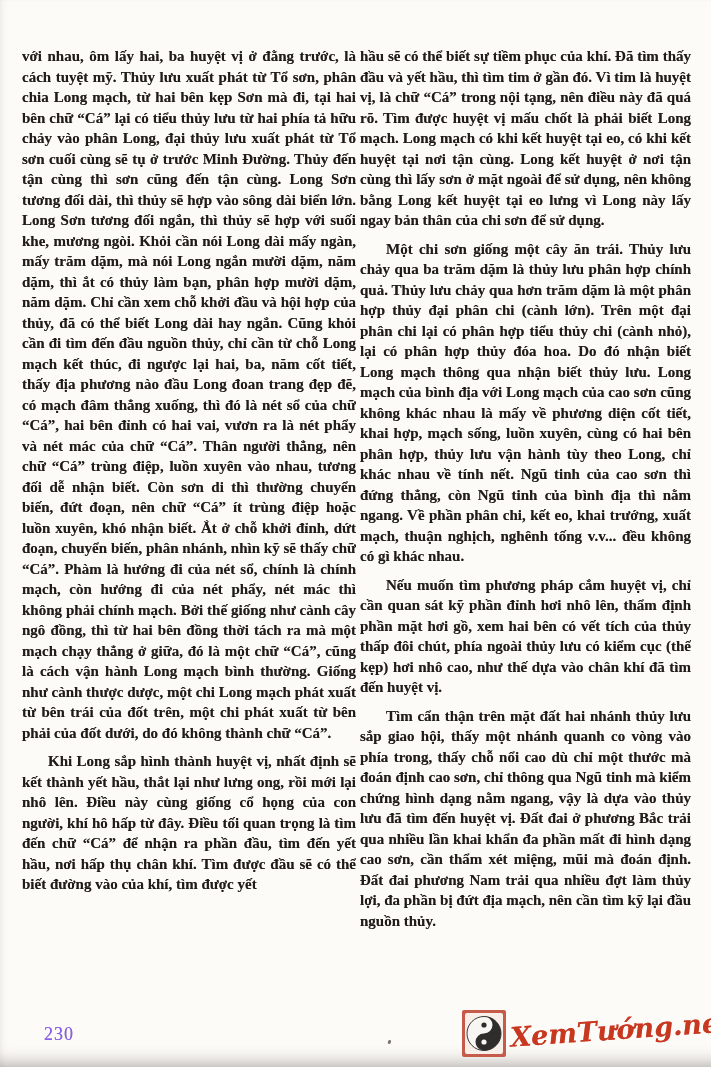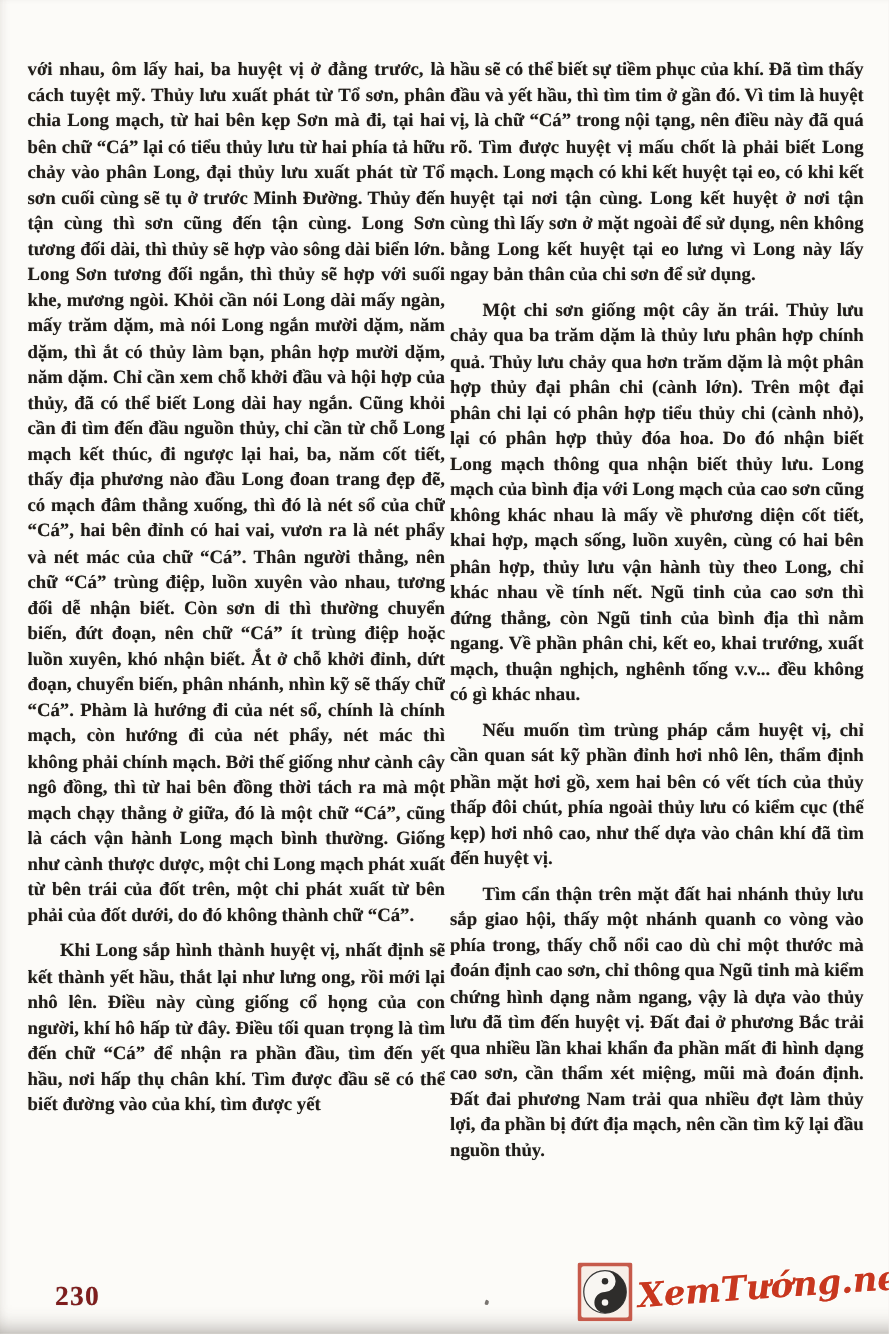--- a/index.html
+++ b/index.html
@@ -31,23 +31,23 @@
     text-shadow: 0 0 .6px rgba(40,35,30,.55);
   }
   .col-left  { left: 22px;  width: 334px; }
   .col-right { left: 360px; width: 331px; }
   .col p { margin: 0; }
   .col p + p { margin-top: 8px; }
   .col p.indent { text-indent: 26px; }
   .page-number {
     position: absolute;
     left: 44px; top: 1024px;
-    font-size: 22px;
-    font-weight: bold;
-    color: #7f1d1d;
+    font-size: 18px;
+    font-weight: normal;
+    color: #8b5cf6;
     letter-spacing: 1px;
     text-shadow: 0 0 .6px rgba(40,35,30,.5);
   }
   .watermark {
     position: absolute;
     right: 3px; top: 1010px;
     display: flex;
     align-items: flex-start;
     gap: 4px;
   }
@@ -79,21 +79,21 @@
 <div class="page">
 
   <div class="col col-left">
     <p>với nhau, ôm lấy hai, ba huyệt vị ở đằng trước, là cách tuyệt mỹ. Thủy lưu xuất phát từ Tổ sơn, phân chia Long mạch, từ hai bên kẹp Sơn mà đi, tại hai bên chữ “Cá” lại có tiểu thủy lưu từ hai phía tả hữu chảy vào phân Long, đại thủy lưu xuất phát từ Tổ sơn cuối cùng sẽ tụ ở trước Minh Đường. Thủy đến tận cùng thì sơn cũng đến tận cùng. Long Sơn tương đối dài, thì thủy sẽ hợp vào sông dài biển lớn. Long Sơn tương đối ngắn, thì thủy sẽ hợp với suối khe, mương ngòi. Khỏi cần nói Long dài mấy ngàn, mấy trăm dặm, mà nói Long ngắn mười dặm, năm dặm, thì ắt có thủy làm bạn, phân hợp mười dặm, năm dặm. Chỉ cần xem chỗ khởi đầu và hội hợp của thủy, đã có thể biết Long dài hay ngắn. Cũng khỏi cần đi tìm đến đầu nguồn thủy, chỉ cần từ chỗ Long mạch kết thúc, đi ngược lại hai, ba, năm cốt tiết, thấy địa phương nào đầu Long đoan trang đẹp đẽ, có mạch đâm thẳng xuống, thì đó là nét sổ của chữ “Cá”, hai bên đỉnh có hai vai, vươn ra là nét phẩy và nét mác của chữ “Cá”. Thân người thẳng, nên chữ “Cá” trùng điệp, luồn xuyên vào nhau, tương đối dễ nhận biết. Còn sơn di thì thường chuyển biến, đứt đoạn, nên chữ “Cá” ít trùng điệp hoặc luồn xuyên, khó nhận biết. Ắt ở chỗ khởi đỉnh, dứt đoạn, chuyển biến, phân nhánh, nhìn kỹ sẽ thấy chữ “Cá”. Phàm là hướng đi của nét sổ, chính là chính mạch, còn hướng đi của nét phẩy, nét mác thì không phải chính mạch. Bởi thế giống như cành cây ngô đồng, thì từ hai bên đồng thời tách ra mà một mạch chạy thẳng ở giữa, đó là một chữ “Cá”, cũng là cách vận hành Long mạch bình thường. Giống như cành thược dược, một chi Long mạch phát xuất từ bên trái của đốt trên, một chi phát xuất từ bên phải của đốt dưới, do đó không thành chữ “Cá”.</p>
     <p class="indent">Khi Long sắp hình thành huyệt vị, nhất định sẽ kết thành yết hầu, thắt lại như lưng ong, rồi mới lại nhô lên. Điều này cùng giống cổ họng của con người, khí hô hấp từ đây. Điều tối quan trọng là tìm đến chữ “Cá” để nhận ra phần đầu, tìm đến yết hầu, nơi hấp thụ chân khí. Tìm được đầu sẽ có thể biết đường vào của khí, tìm được yết</p>
   </div>
 
   <div class="col col-right">
     <p>hầu sẽ có thể biết sự tiềm phục của khí. Đã tìm thấy đầu và yết hầu, thì tìm tim ở gần đó. Vì tim là huyệt vị, là chữ “Cá” trong nội tạng, nên điều này đã quá rõ. Tìm được huyệt vị mấu chốt là phải biết Long mạch. Long mạch có khi kết huyệt tại eo, có khi kết huyệt tại nơi tận cùng. Long kết huyệt ở nơi tận cùng thì lấy sơn ở mặt ngoài để sử dụng, nên không bằng Long kết huyệt tại eo lưng vì Long này lấy ngay bản thân của chi sơn để sử dụng.</p>
     <p class="indent">Một chi sơn giống một cây ăn trái. Thủy lưu chảy qua ba trăm dặm là thủy lưu phân hợp chính quả. Thủy lưu chảy qua hơn trăm dặm là một phân hợp thủy đại phân chi (cành lớn). Trên một đại phân chi lại có phân hợp tiểu thủy chi (cành nhỏ), lại có phân hợp thủy đóa hoa. Do đó nhận biết Long mạch thông qua nhận biết thủy lưu. Long mạch của bình địa với Long mạch của cao sơn cũng không khác nhau là mấy về phương diện cốt tiết, khai hợp, mạch sống, luồn xuyên, cùng có hai bên phân hợp, thủy lưu vận hành tùy theo Long, chỉ khác nhau về tính nết. Ngũ tinh của cao sơn thì đứng thẳng, còn Ngũ tinh của bình địa thì nằm ngang. Về phần phân chi, kết eo, khai trướng, xuất mạch, thuận nghịch, nghênh tống v.v... đều không có gì khác nhau.</p>
-    <p class="indent">Nếu muốn tìm trùng pháp cắm huyệt vị, chỉ cần quan sát kỹ phần đỉnh hơi nhô lên, thẩm định phần mặt hơi gồ, xem hai bên có vết tích của thủy thấp đôi chút, phía ngoài thủy lưu có kiểm cục (thế kẹp) hơi nhô cao, như thế dựa vào chân khí đã tìm đến huyệt vị.</p>
+    <p class="indent">Nếu muốn tìm phương pháp cắm huyệt vị, chỉ cần quan sát kỹ phần đỉnh hơi nhô lên, thẩm định phần mặt hơi gồ, xem hai bên có vết tích của thủy thấp đôi chút, phía ngoài thủy lưu có kiểm cục (thế kẹp) hơi nhô cao, như thế dựa vào chân khí đã tìm đến huyệt vị.</p>
     <p class="indent">Tìm cẩn thận trên mặt đất hai nhánh thủy lưu sắp giao hội, thấy một nhánh quanh co vòng vào phía trong, thấy chỗ nổi cao dù chỉ một thước mà đoán định cao sơn, chỉ thông qua Ngũ tinh mà kiểm chứng hình dạng nằm ngang, vậy là dựa vào thủy lưu đã tìm đến huyệt vị. Đất đai ở phương Bắc trải qua nhiều lần khai khẩn đa phần mất đi hình dạng cao sơn, cần thẩm xét miệng, mũi mà đoán định. Đất đai phương Nam trải qua nhiều đợt làm thủy lợi, đa phần bị đứt địa mạch, nên cần tìm kỹ lại đầu nguồn thủy.</p>
   </div>
 
   <div class="page-number">230</div>
 
   <div class="speck"></div>
 
   <div class="watermark">
     <svg class="yy-box" viewBox="0 0 44 47" xmlns="http://www.w3.org/2000/svg">
       <rect x="0" y="0" width="44" height="47" rx="2" fill="#c65a4b"></rect>

